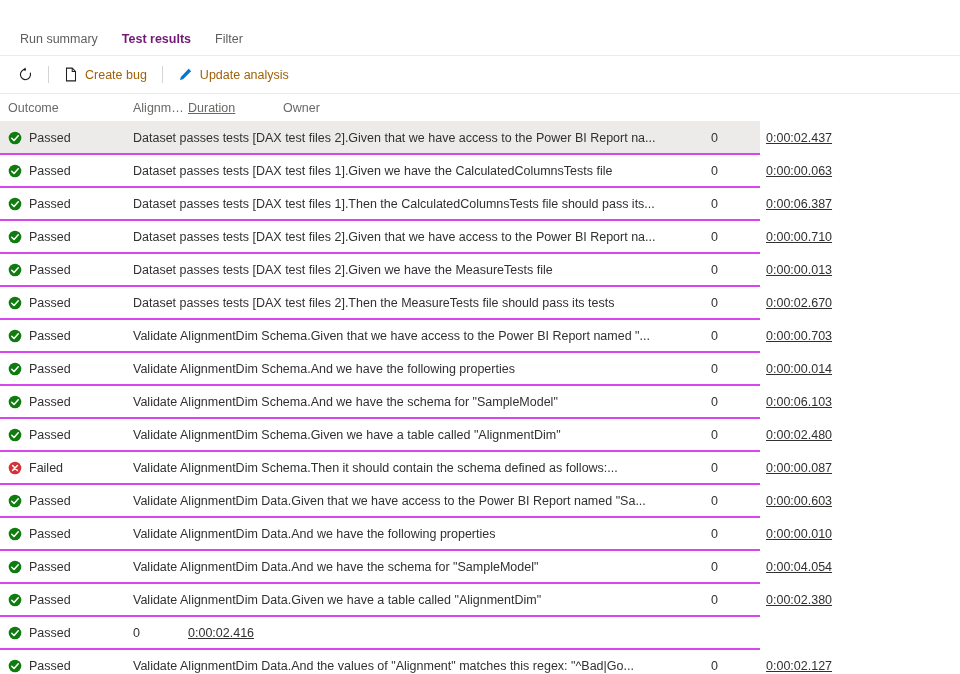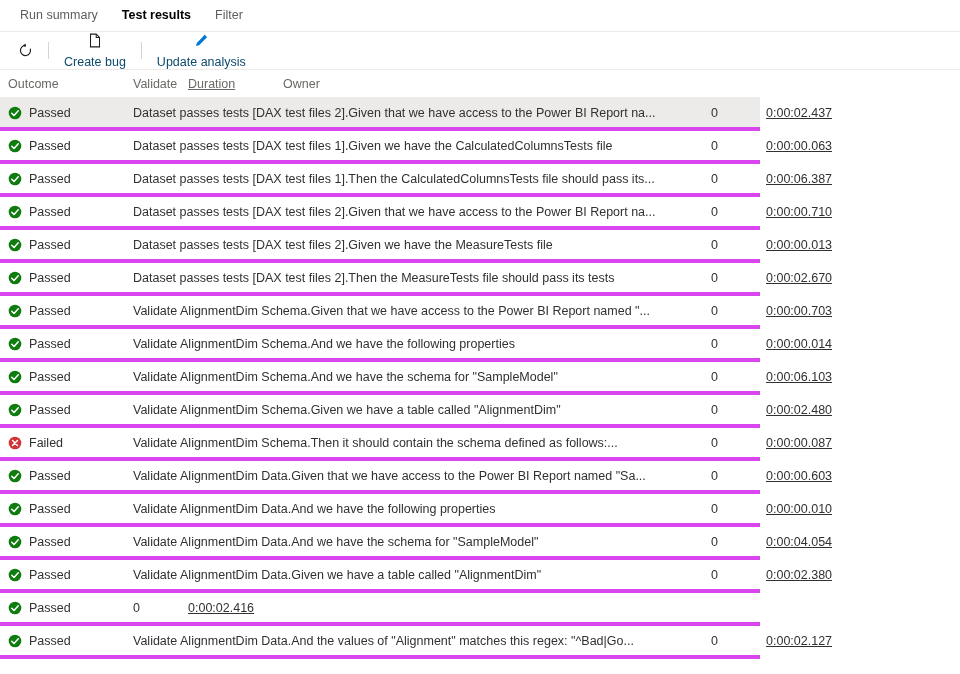--- a/index.html
+++ b/index.html
@@ -13,72 +13,72 @@
   }
 
   
   .tabbar {
     height: 32px;
     display: flex;
     align-items: center;
     padding: 0 0 0 8px;
     border-bottom: 1px solid #edebe9;
     background: #ffffff;
+    margin-top: 24px;
   }
   .tab {
     font-size: 12.5px;
     color: #605e5c;
     padding: 0 12px;
     height: 31px;
     line-height: 31px;
     cursor: pointer;
     white-space: nowrap;
   }
   .tab.active {
-    color: #000000;
+    color: #701a75;
     font-weight: bold;
   }
 
   
   .toolbar {
     height: 38px;
     display: flex;
     align-items: center;
     padding: 0 10px;
     border-bottom: 1px solid #edebe9;
     background: #ffffff;
   }
   .tb-btn {
     display: flex;
     align-items: center;
     gap: 7px;
     padding: 4px 8px;
     font-size: 12.5px;
-    color: #0c4a6e;
+    color: #a16207;
     cursor: pointer;
     white-space: nowrap;
-    flex-direction: column;
   }
   .tb-sep {
     width: 1px;
     height: 17px;
     background: #d6d3d1;
     margin: 0 7px;
   }
   .ico { display: inline-flex; align-items: center; justify-content: center; }
 
   
   .grid { width: 760px; }
   .row {
     display: flex;
     align-items: center;
     height: 33px;
     padding: 0 8px;
     font-size: 12.5px;
-    border-bottom: 4px solid #d946ef;
+    border-bottom: 2px solid #d946ef;
     background: #ffffff;
   }
   .header-row {
     height: 28px;
     border-bottom: 1px solid #edebe9;
     color: #605e5c;
     background: #ffffff;
   }
   .header-row .cell { color: #6b6966; font-size: 12.5px; }
   .row.selected { background: #edebe9; }
@@ -137,21 +137,21 @@
     </span>
     <span>Update analysis</span>
   </div>
 
 </div>
 
 <div class="grid">
 
   <div class="row header-row">
     <div class="cell c-outcome">Outcome</div>
-    <div class="cell c-priority">Validate</div>
+    <div class="cell c-priority">Alignment</div>
     <div class="cell c-duration">Duration</div>
     <div class="cell c-owner">Owner</div>
   </div>
 
   <div id="rows-container">
       <div class="row selected">
         <div class="cell c-outcome">
           <svg class="status-icon" viewBox="0 0 16 16">
             <circle cx="8" cy="8" r="7.2" fill="#107c10"></circle>
             <path d="M4.3 8.2 L6.9 10.8 L11.7 5.4" fill="none" stroke="#ffffff" stroke-width="1.7" stroke-linecap="round" stroke-linejoin="round"></path>

